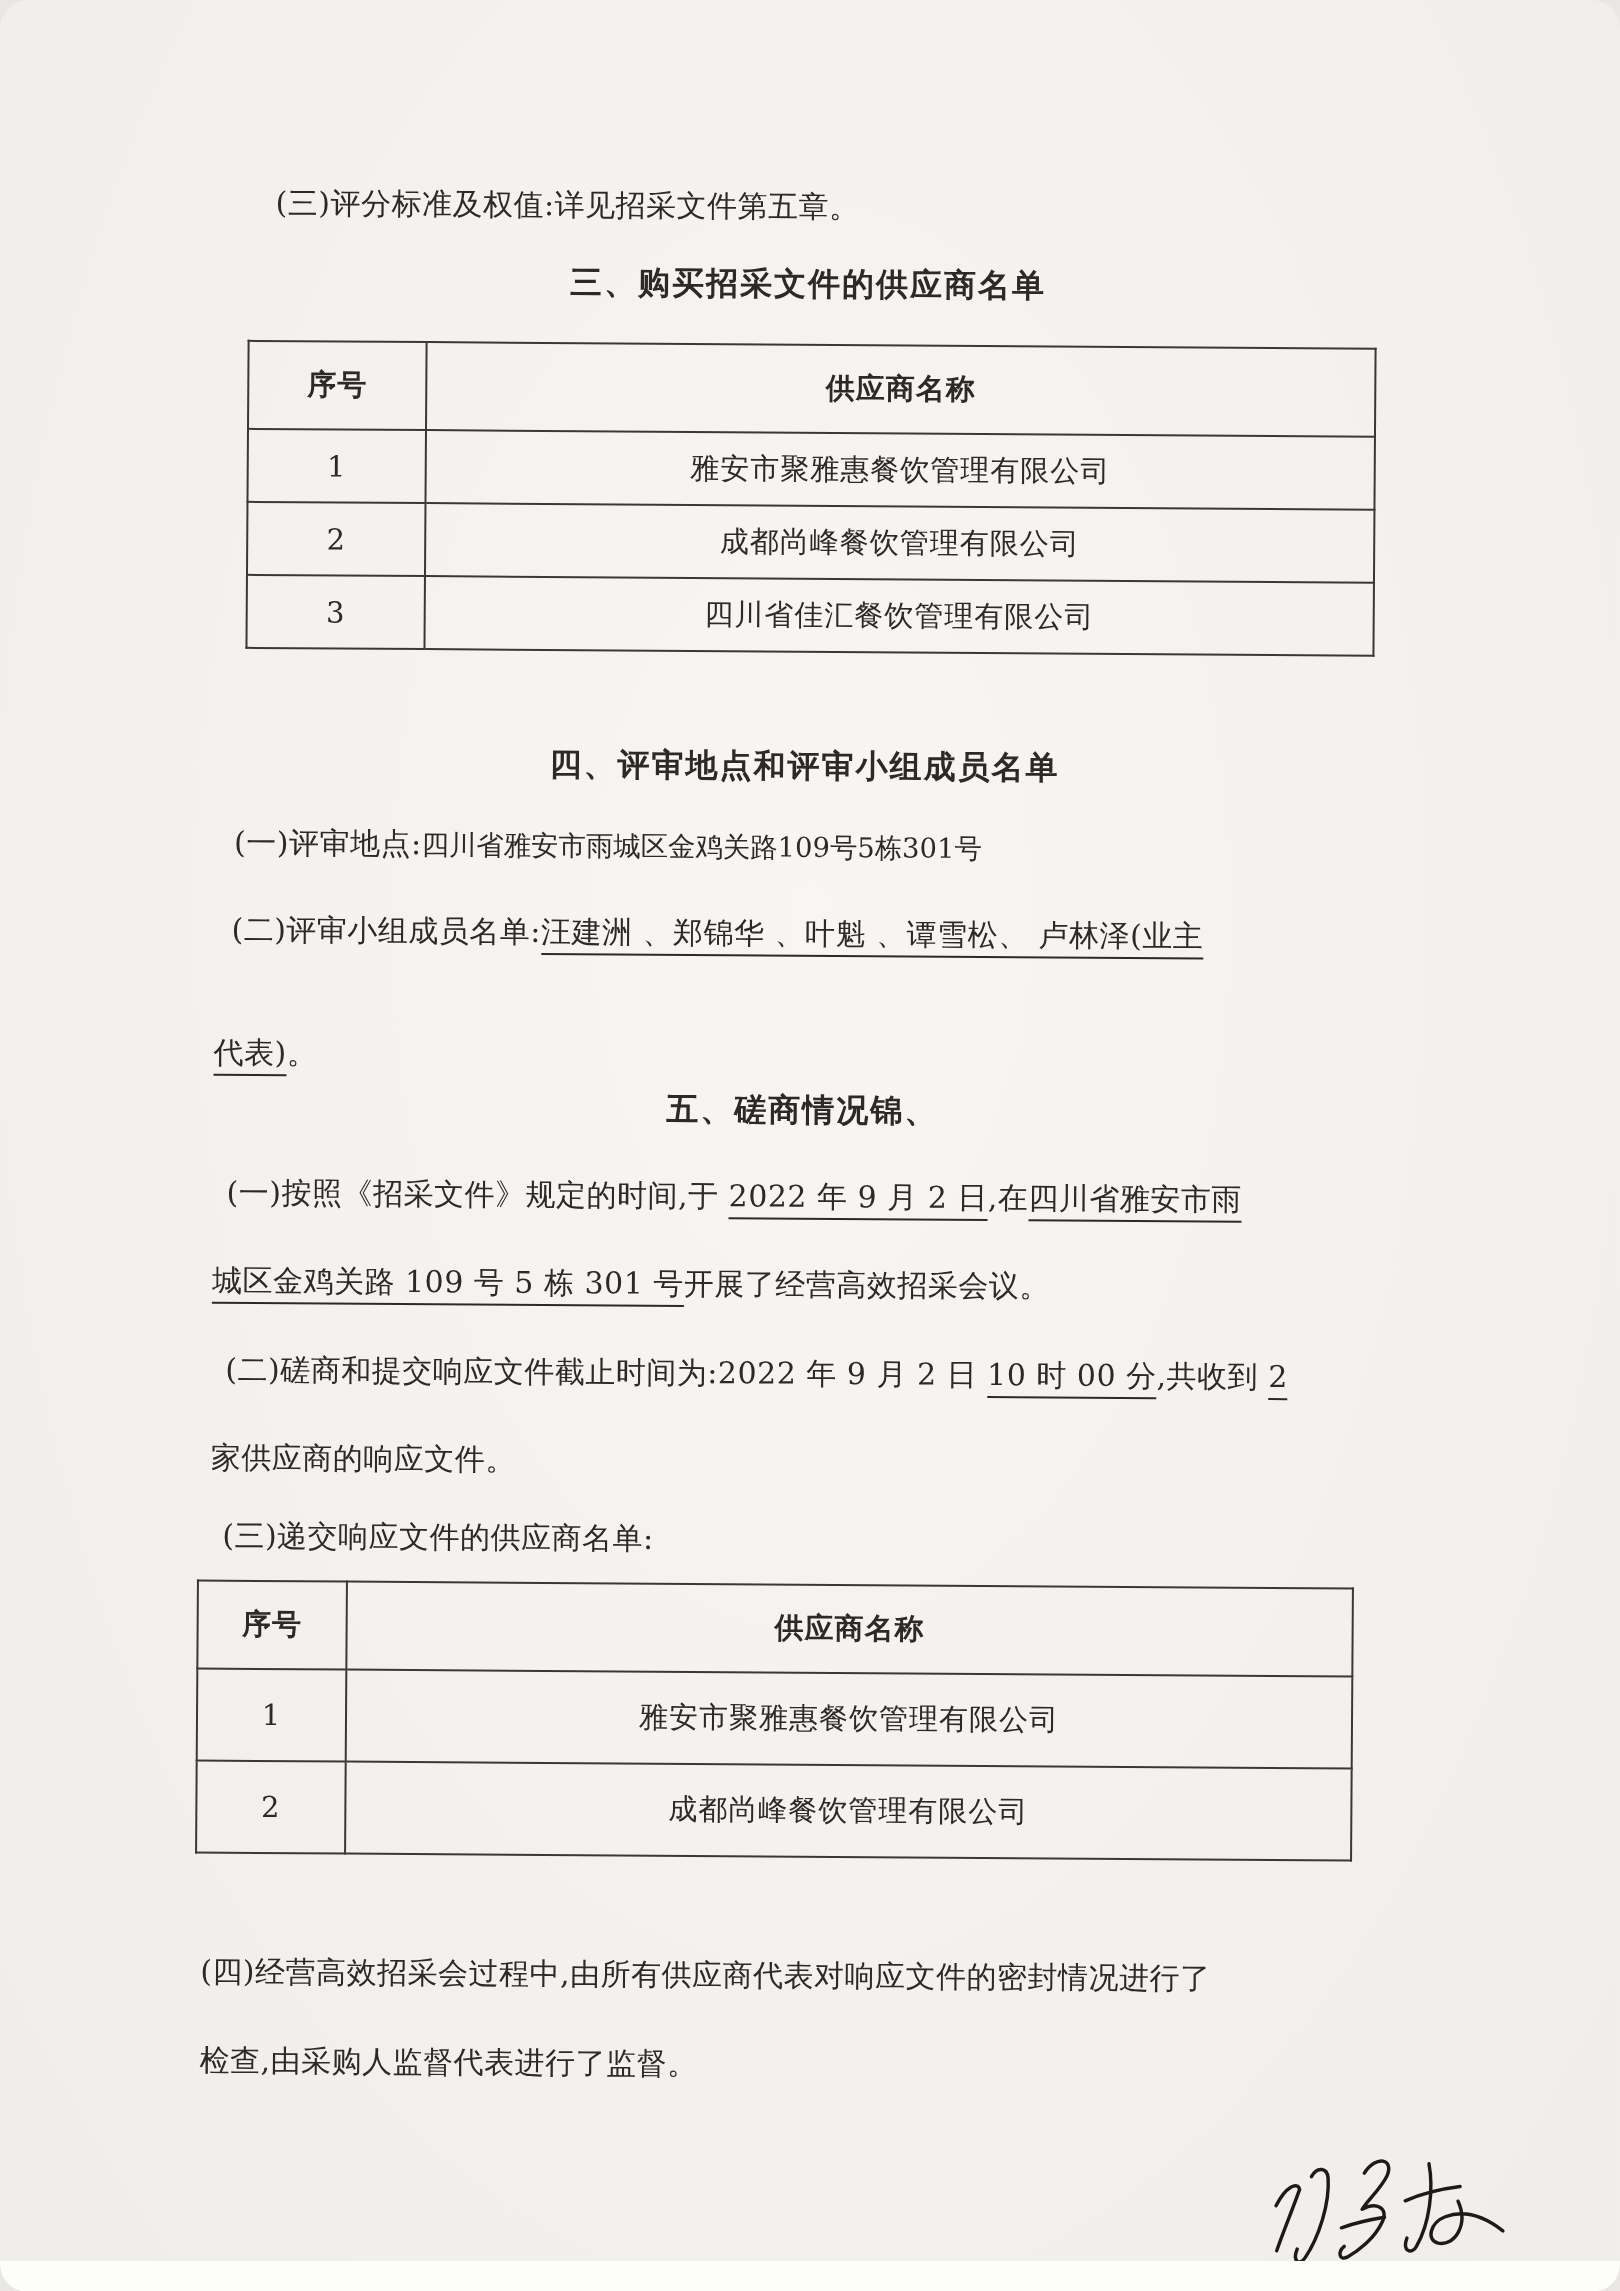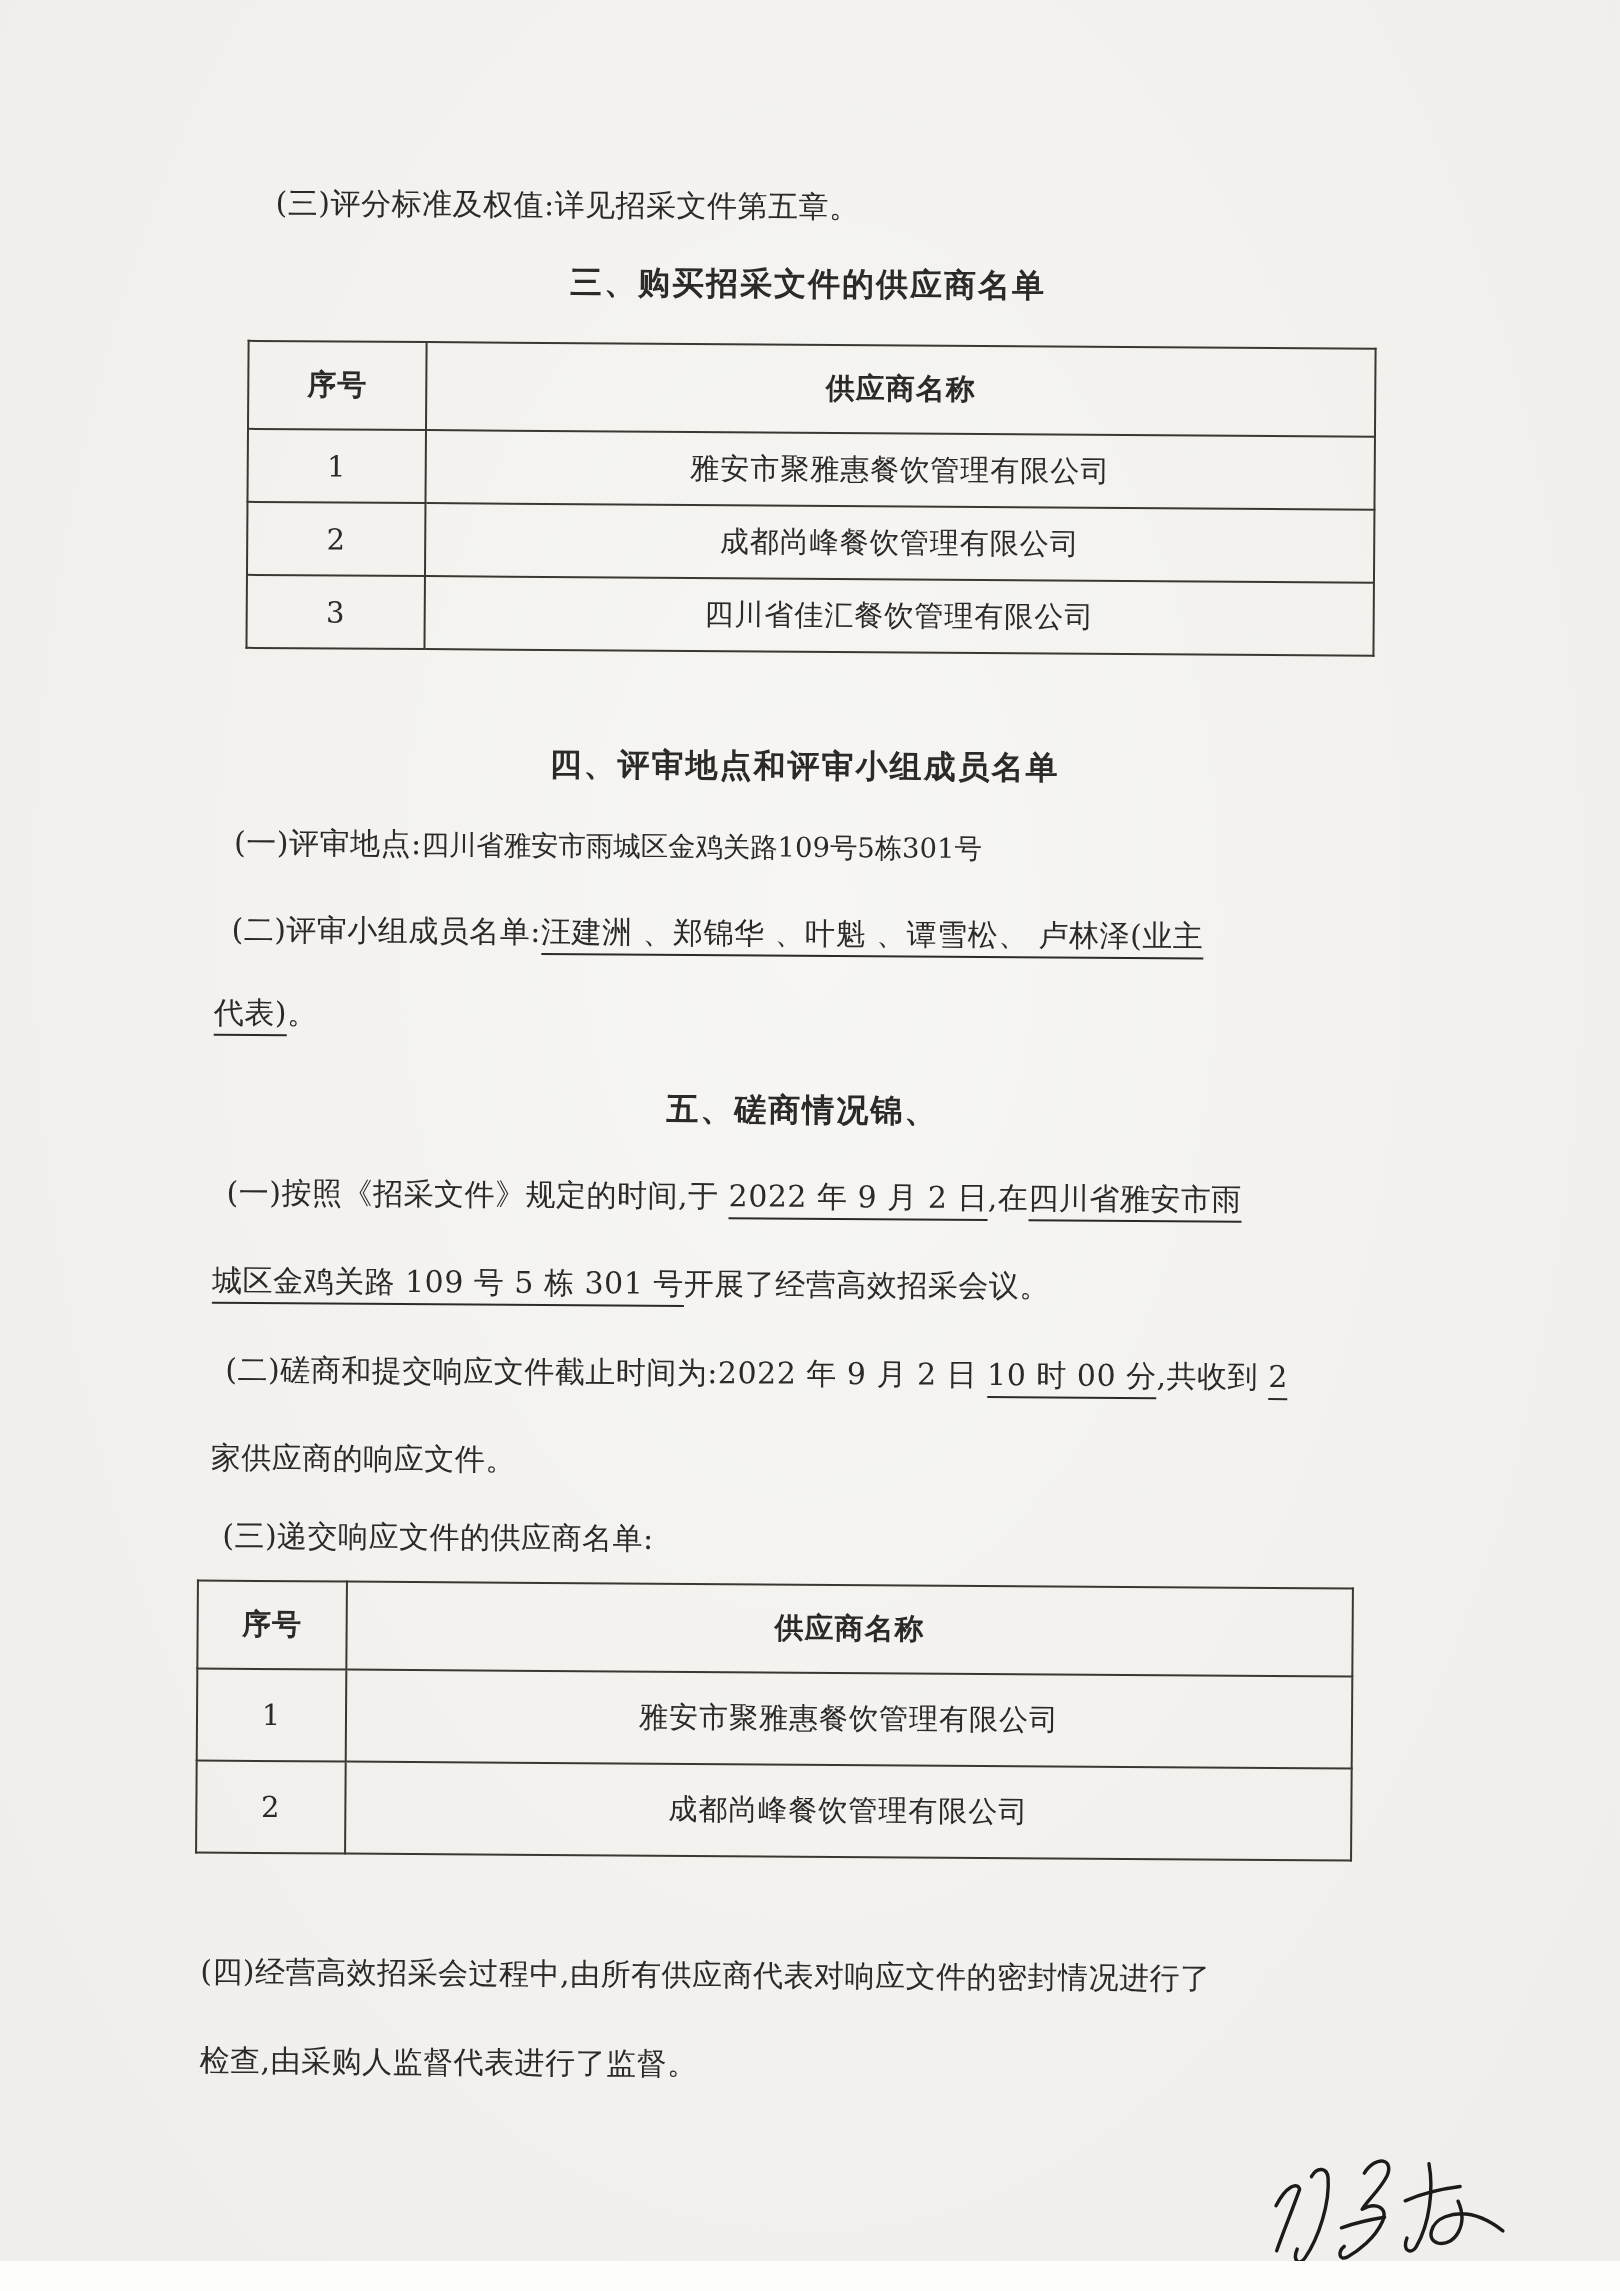--- a/index.html
+++ b/index.html
@@ -6,20 +6,21 @@
   .page{
     position:relative;
     width:1620px;height:2292px;
     margin:0 auto;
     background:
       radial-gradient(ellipse at 50% 40%, rgba(255,255,255,0.25), rgba(0,0,0,0.02) 90%),
       #f4f3ef;
     overflow:hidden;
     font-family:"DejaVu Serif","Liberation Serif",serif;
     color:#2c2a27;
+    border-radius:28px;
   }
   .rot{position:absolute;inset:0;transform:rotate(0.4deg);transform-origin:412px 0;}
   .line{position:absolute;white-space:pre;font-size:30px;letter-spacing:0.5px;line-height:1.2;}
   .heading{
     position:absolute;left:0;width:100%;text-align:center;
     font-size:32px;font-weight:bold;letter-spacing:2px;
   }
   .u{border-bottom:2px solid #2c2a27;padding-bottom:3.9px;}
   .addr{font-size:27.4px;letter-spacing:0;}
   .doc-table{
@@ -71,21 +72,21 @@
           <td>四川省佳汇餐饮管理有限公司</td>
         </tr>
       </tbody>
     </table>
 
     <div class="heading" style="top:742px">四、评审地点和评审小组成员名单</div>
 
     <div class="line" style="top:826px;left:240px"><span>(一)评审地点:</span><span class="addr">四川省雅安市雨城区金鸡关路109号5栋301号</span></div>
 
     <div class="line" style="top:913px;left:238px"><span>(二)评审小组成员名单:</span><span class="u">汪建洲 、郑锦华 、叶魁 、谭雪松、 卢林泽(业主</span></div>
-    <div class="line" style="top:996px;left:221px"><span class="u">代表)</span><span>。</span></div>
+    <div class="line" style="top:1036px;left:221px"><span class="u">代表)</span><span>。</span></div>
 
     <div class="heading" style="top:1086px">五、磋商情况锦、</div>
 
     <div class="line" style="top:1176px;left:235px"><span>(一)按照《招采文件》规定的时间,于 </span><span class="u">2022 年 9 月 2 日</span><span>,在</span><span class="u">四川省雅安市雨</span></div>
     <div class="line" style="top:1264px;left:221px"><span class="u">城区金鸡关路 109 号 5 栋 301 号</span><span>开展了经营高效招采会议。</span></div>
 
     <div class="line" style="top:1353px;left:235px"><span>(二)磋商和提交响应文件截止时间为:2022 年 9 月 2 日 </span><span class="u">10 时 00 分</span><span>,共收到 </span><span class="u">2</span></div>
     <div class="line" style="top:1441px;left:221px">家供应商的响应文件。</div>
 
     <div class="line" style="top:1519px;left:233px">(三)递交响应文件的供应商名单:</div>

